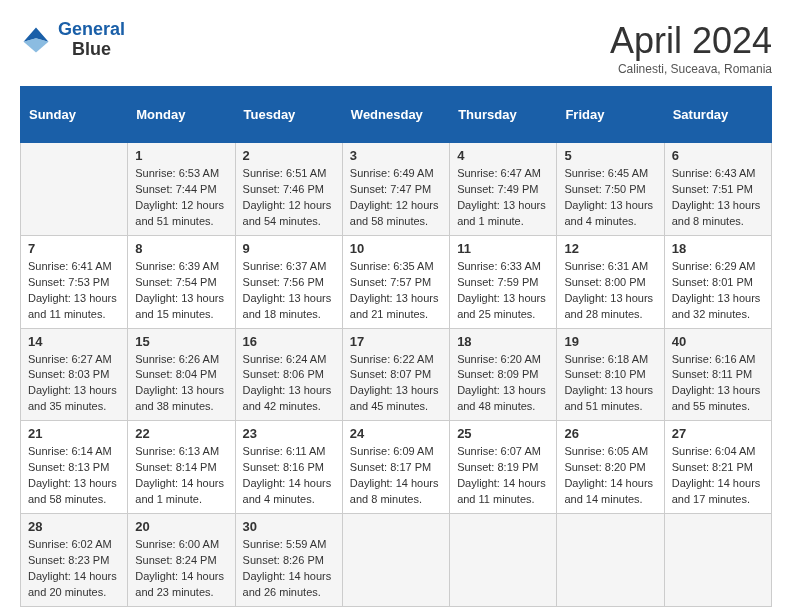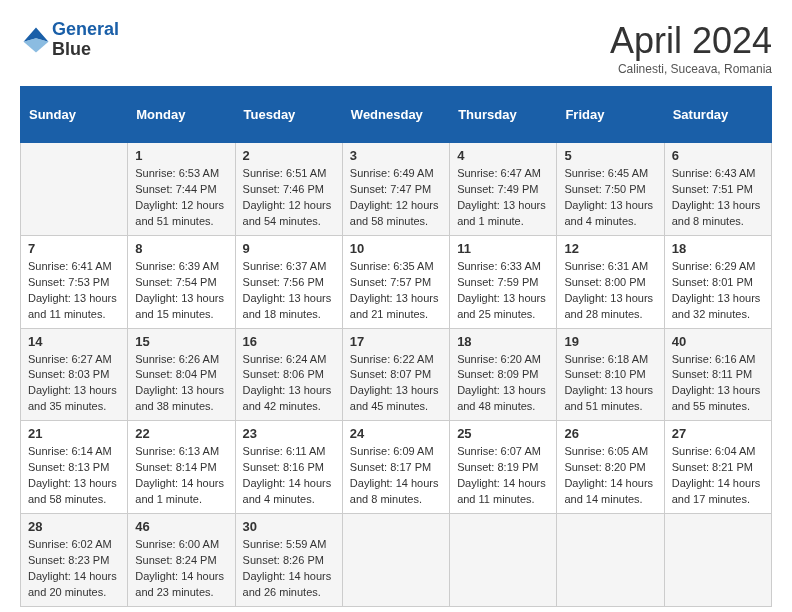--- a/index.html
+++ b/index.html
@@ -12,20 +12,22 @@
     }
     .header {
       display: flex;
       justify-content: space-between;
       align-items: flex-start;
       margin-bottom: 10px;
     }
     .logo {
       display: flex;
       align-items: center;
+      gap: 6px;
+      text-align: center;
     }
     .logo-text {
       font-size: 18px;
       font-weight: bold;
       color: #333;
       line-height: 1.1;
     }
     .logo-text span {
       color: #1a5fa8;
     }
@@ -237,21 +239,21 @@
           <div class="day-num">27</div>
         <div class="day-detail">Sunrise: 6:04 AM<br>Sunset: 8:21 PM<br>Daylight: 14 hours and 17 minutes.</div>
         </td>
       </tr>
       <tr>
         <td>
           <div class="day-num">28</div>
         <div class="day-detail">Sunrise: 6:02 AM<br>Sunset: 8:23 PM<br>Daylight: 14 hours and 20 minutes.</div>
         </td>
         <td>
-          <div class="day-num">46</div>
+          <div class="day-num">20</div>
         <div class="day-detail">Sunrise: 6:00 AM<br>Sunset: 8:24 PM<br>Daylight: 14 hours and 23 minutes.</div>
         </td>
         <td>
           <div class="day-num">30</div>
         <div class="day-detail">Sunrise: 5:59 AM<br>Sunset: 8:26 PM<br>Daylight: 14 hours and 26 minutes.</div>
         </td>
         <td class="empty-cell"></td>
         <td class="empty-cell"></td>
         <td class="empty-cell"></td>
         <td class="empty-cell"></td>

